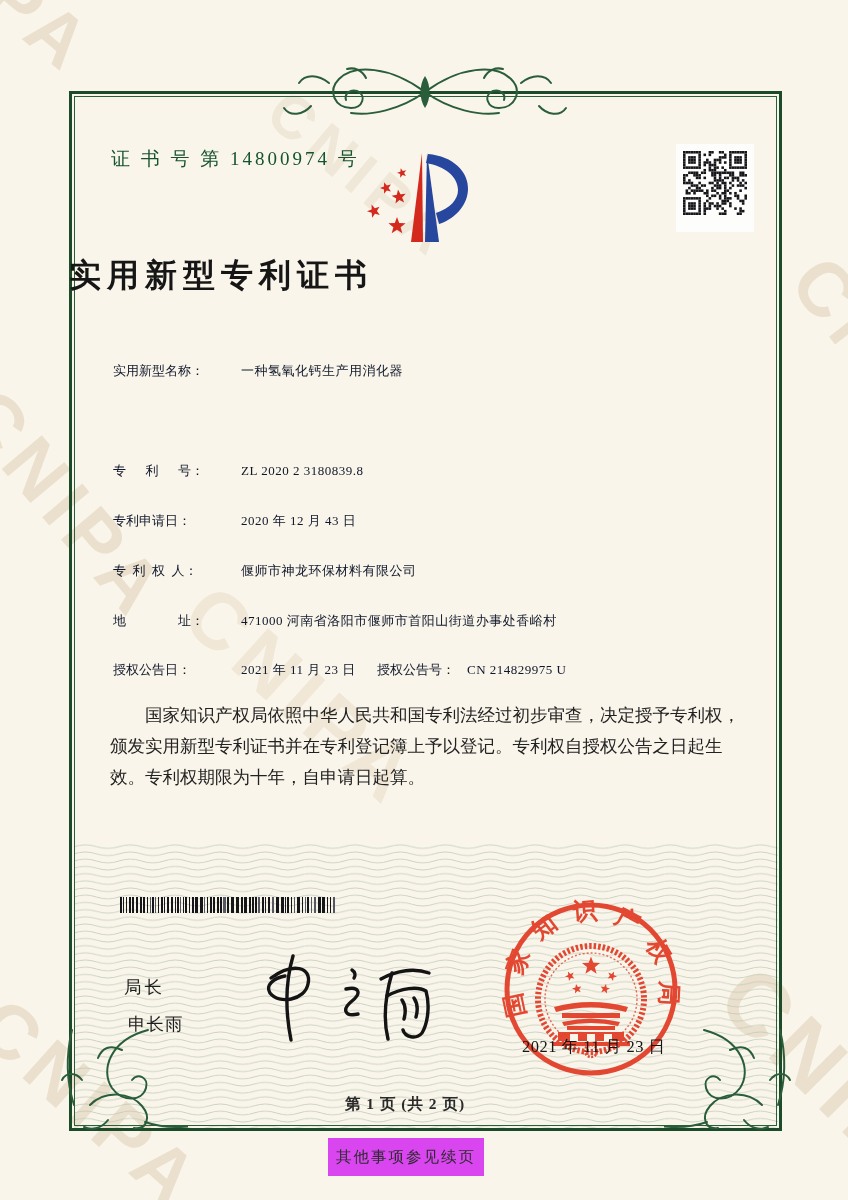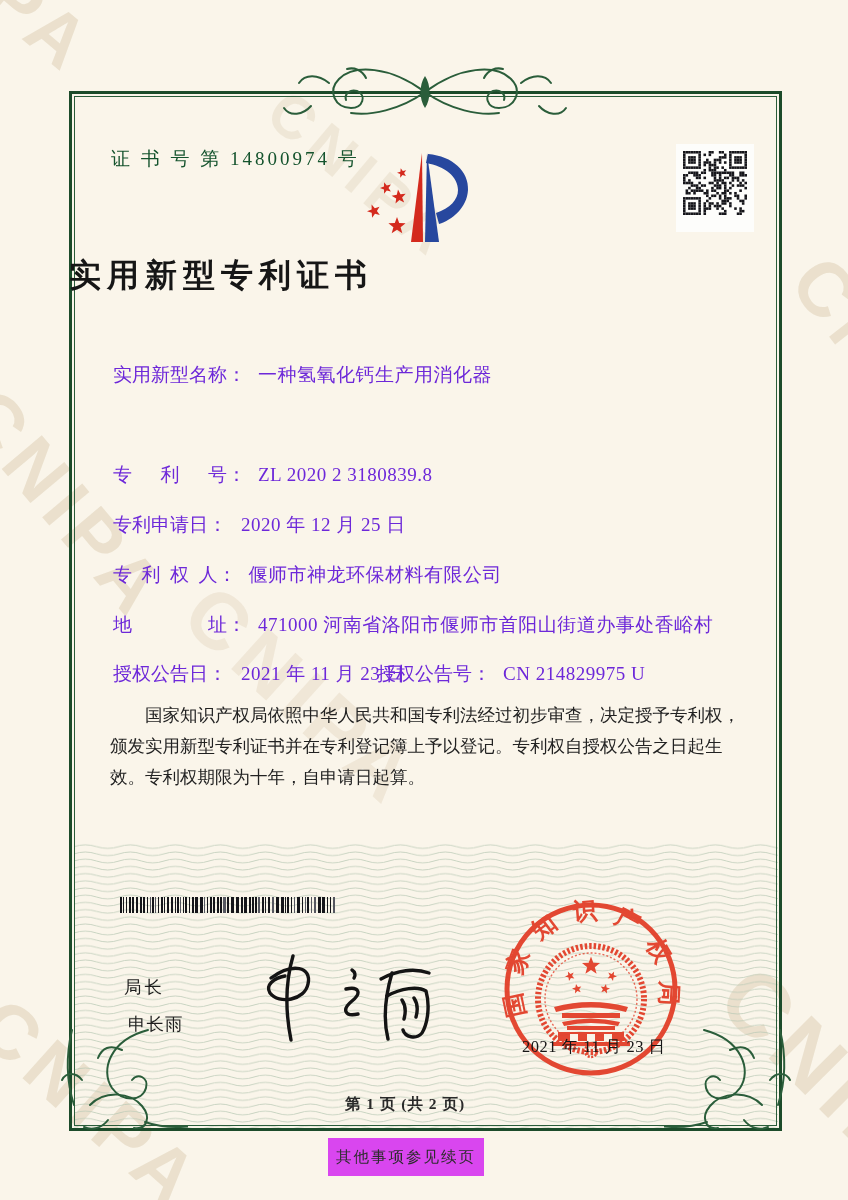--- a/index.html
+++ b/index.html
@@ -22,21 +22,21 @@
   
   #cert-no{position:absolute;left:111px;top:146px;font-size:19px;letter-spacing:3px;color:#14532d;}
   #logo{position:absolute;left:358px;top:146px;}
   #qr-box{position:absolute;left:676px;top:144px;width:78px;height:88px;background:#fdfdfb;}
   #qr{position:absolute;left:7px;top:7px;}
 
   #title{position:absolute;left:69px;top:254px;width:776px;text-align:left;font-size:32px;font-weight:700;
          letter-spacing:6px;color:#161616;}
 
   
-  .frow{position:absolute;left:113px;font-size:19px;color:#6d28d9;white-space:nowrap;}
+  .frow{position:absolute;left:113px;font-size:13px;color:#0f172a;white-space:nowrap;}
   .f-label{display:inline-block;min-width:116px;}
   .f-value{margin-left:12px;letter-spacing:0.5px;}
   .pair2{position:absolute;left:264px;top:0;white-space:nowrap;}
 
   
   #body-text{position:absolute;left:110px;top:700px;width:634px;font-size:17.5px;line-height:1.76;color:#222;}
   #body-text p{margin:0;text-indent:2em;}
 
   #barcode{position:absolute;left:120px;top:897px;}
 
@@ -436,21 +436,21 @@
 
   <div id="title">实用新型专利证书</div>
 
   <div class="frow" style="top:362px;">
     <span class="f-label">实用新型名称：</span><span class="f-value">一种氢氧化钙生产用消化器</span>
   </div>
   <div class="frow" style="top:462px;">
     <span class="f-label">专 　利 　号：</span><span class="f-value">ZL 2020 2 3180839.8</span>
   </div>
   <div class="frow" style="top:512px;">
-    <span class="f-label">专利申请日：</span><span class="f-value">2020 年 12 月 25 日</span>
+    <span class="f-label">专利申请日：</span><span class="f-value">2020 年 12 月 43 日</span>
   </div>
   <div class="frow" style="top:562px;">
     <span class="f-label">专 利 权 人：</span><span class="f-value">偃师市神龙环保材料有限公司</span>
   </div>
   <div class="frow" style="top:612px;">
     <span class="f-label">地　　　　址：</span><span class="f-value">471000 河南省洛阳市偃师市首阳山街道办事处香峪村</span>
   </div>
   <div class="frow" style="top:661px;">
     <span class="f-label">授权公告日：</span><span class="f-value">2021 年 11 月 23 日</span>
     <span class="pair2">

